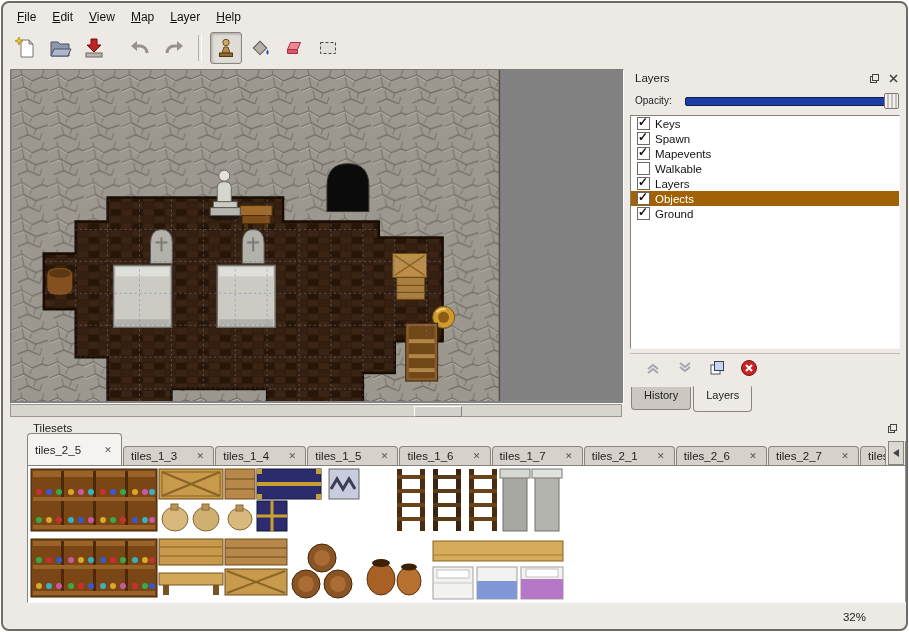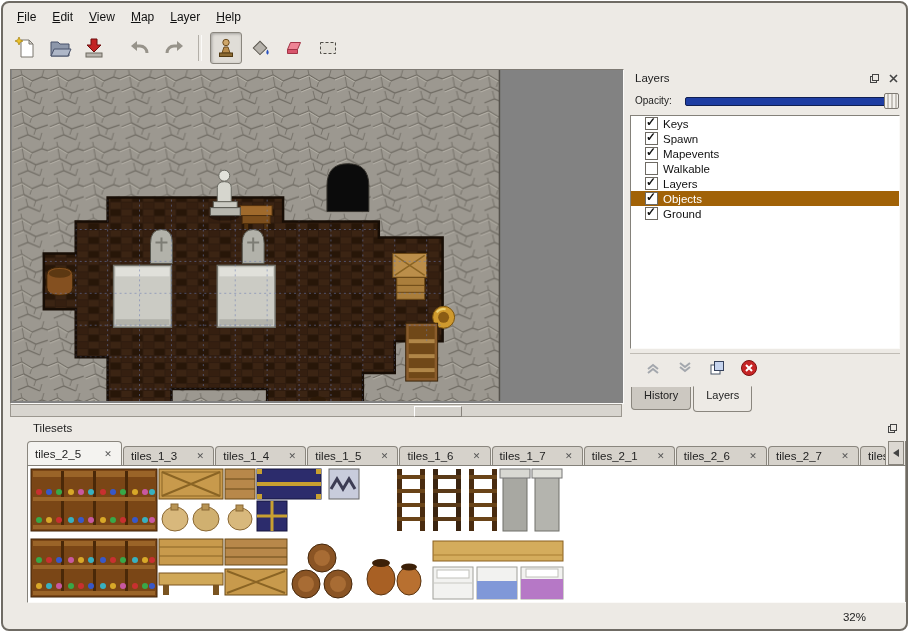--- a/index.html
+++ b/index.html
@@ -30,35 +30,35 @@
   .sunken{border-top:1px solid #84817a;border-left:1px solid #84817a;border-bottom:1px solid #fbfaf8;border-right:1px solid #fbfaf8;background:#fff;}
 
   
   .layers-dock{position:absolute;left:624px;top:66px;width:278px;height:347px;}
   .opacity-row{position:absolute;left:8px;top:22px;right:6px;height:18px;display:flex;align-items:center;font-size:10px;color:#222;}
   .opacity-row .lbl{width:50px;}
   .slider{position:relative;flex:1;height:16px;}
   .slider .groove{position:absolute;left:0;right:2px;top:5px;height:7px;background:#1e3da2;border:1px solid #101f52;border-radius:2px;}
   .slider .shandle{position:absolute;right:0;top:1px;width:13px;height:14px;border:1px solid #7e7a73;border-radius:2px;background:repeating-linear-gradient(90deg,#f4f2ee 0 2px,#c6c2bb 2px 4px);}
   .layer-list{position:absolute;left:3px;top:46px;right:5px;height:232px;overflow:hidden;}
-  .layer-row{display:flex;align-items:center;height:15px;font-size:11.5px;color:#111;padding-left:12px;}
+  .layer-row{display:flex;align-items:center;height:15px;font-size:11.5px;color:#111;padding-left:4px;}
   .layer-row.selected{background:#a16207;color:#fff;}
   .cb{width:11px;height:11px;margin:0 5px 0 2px;background:#fff;border:1px solid #6e6a63;position:relative;flex:0 0 auto;}
   .cb.checked::after{content:"✓";position:absolute;left:0px;top:-3px;font-size:12px;font-weight:bold;color:#111;}
   .layer-btns{position:absolute;left:3px;top:284px;right:5px;height:28px;display:flex;align-items:center;border-top:1px solid #c0bcb5;padding-left:10px;}
   .layer-btns .ib{width:26px;height:24px;display:flex;align-items:center;justify-content:center;margin-right:6px;}
   .dock-tabs{position:absolute;left:4px;top:318px;height:26px;display:flex;align-items:flex-start;}
   .dtab{height:20px;padding:2px 12px 0 12px;font-size:11px;color:#222;background:#ccc8c1;border:1px solid #8a867e;border-top:none;border-radius:0 0 4px 4px;margin-right:2px;}
   .dtab.active{background:#edeae5;height:22px;border-top:1px solid #edeae5;margin-top:-1px;}
 
   
   .tilesets-dock{position:absolute;left:22px;top:416px;width:898px;height:186px;}
   .ts-tabs{position:absolute;left:2px;top:20px;right:2px;height:26px;display:flex;align-items:flex-end;}
   .ttab{height:19px;display:flex;align-items:center;padding:0 7px;font-size:11.5px;color:#222;background:#d6d2cb;border:1px solid #8a867e;border-bottom:none;border-radius:4px 4px 0 0;margin-right:1px;white-space:nowrap;overflow:hidden;box-sizing:border-box;width:92px;}
-  .ttab.active{height:24px;background:#f4f3f0;width:96px;}
+  .ttab.active{height:32px;background:#f4f3f0;width:96px;}
   .ttab .x{margin-left:auto;width:12px;height:12px;display:flex;align-items:center;justify-content:center;color:#555;font-size:9px;}
   .ttab .x::before{content:"✕";}
   .ttab.trunc{width:26px;}
   .tab-scroll{margin-left:auto;display:flex;}
   .tsbtn{width:14px;height:22px;border:1px solid #8a867e;background:#dcd8d2;display:flex;align-items:center;justify-content:center;margin-left:1px;}
   .arr-l{width:0;height:0;border-top:4px solid transparent;border-bottom:4px solid transparent;border-right:6px solid #444;}
   .arr-r{width:0;height:0;border-top:4px solid transparent;border-bottom:4px solid transparent;border-left:6px solid #444;}
   .ts-content{position:absolute;left:2px;top:46px;right:2px;bottom:2px;overflow:hidden;}
   .vscroll{position:absolute;right:0;top:0;bottom:0;width:14px;background:#d8d5cf;border-left:1px solid #9b978f;}
   .vbtn{position:absolute;left:1px;width:12px;height:13px;background:#d4d1cb;border:1px solid #87837c;display:flex;align-items:center;justify-content:center;}

